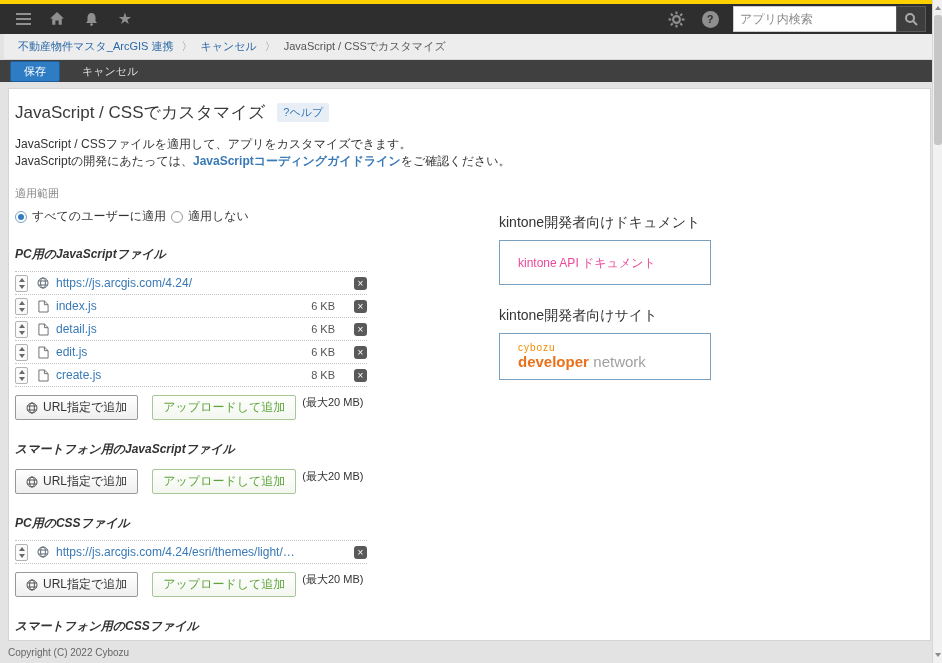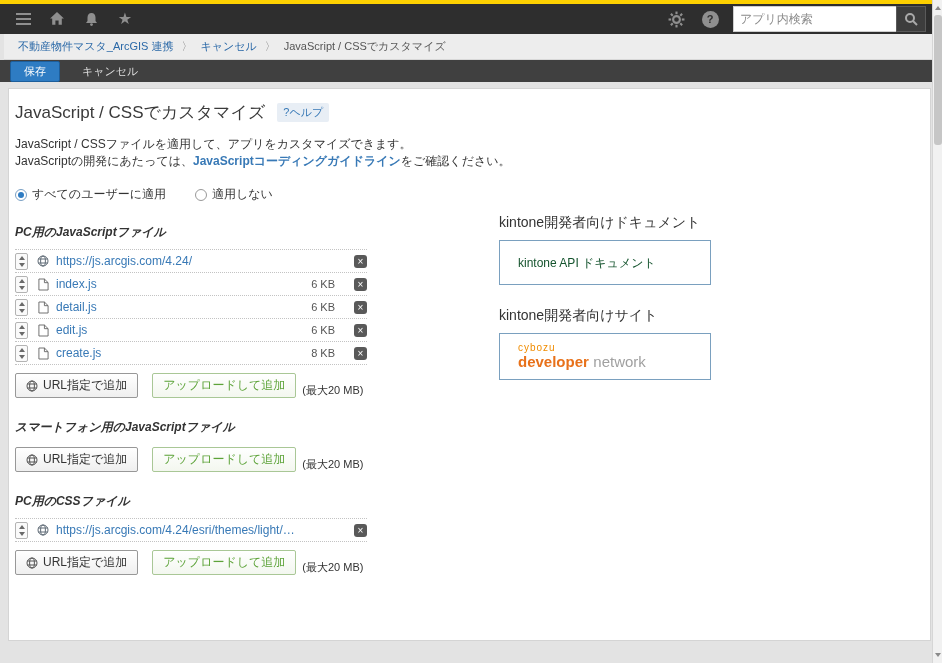--- a/index.html
+++ b/index.html
@@ -39,47 +39,47 @@
   .title-row h1 { font-size:17px; font-weight:normal; color:#3a3a3a; }
   .help-chip { font-size:11px; color:#3879b6; background:#e8eef5; padding:2px 6px; border-radius:2px; text-decoration:none; cursor:pointer; }
   .desc { margin-top:12px; font-size:12px; color:#333; line-height:17px; }
   .inline-link { color:#3879b6; font-weight:bold; text-decoration:none; cursor:pointer; }
 
   .main { display:flex; margin-top:16px; }
   .col-left { width:470px; }
   .col-right { width:212px; margin-left:14px; margin-top:28px; }
 
   .scope-label { font-size:11px; color:#888; margin-bottom:7px; }
-  .radio-row { display:flex; gap:29px; font-size:12px; color:#333; }
+  .radio-row { display:flex; gap:5px; font-size:12px; color:#333; }
   .radio-item { display:inline-flex; align-items:center; gap:5px; cursor:pointer; }
   .radio { width:12px; height:12px; border:1px solid #999; border-radius:50%; background:#fff; display:inline-flex; align-items:center; justify-content:center; }
   .radio.checked { border-color:#7aa0c4; }
   .radio.checked::after { content:""; width:6px; height:6px; border-radius:50%; background:#2e7cc3; }
 
   section h2 { font-size:12px; color:#333; margin-top:21px;font-style:italic; }
   .file-list { margin-top:8px; width:352px; border-top:1px dotted #c3c3c3; }
   .file-row { display:flex; align-items:center; height:23px; border-bottom:1px dotted #c3c3c3; }
   .spinner { width:13px; height:17px; border:1px solid #b3b3b3; border-radius:2px; background:#fafafa; display:inline-flex; flex-direction:column; align-items:center; justify-content:center; gap:3px; cursor:pointer; }
   .tri { width:0; height:0; border-left:3px solid transparent; border-right:3px solid transparent; }
   .tri.up { border-bottom:4px solid #6a6a6a; }
   .tri.dn { border-top:4px solid #6a6a6a; }
   .ficon { display:inline-flex; width:14px; justify-content:center; margin:0 6px 0 8px; }
   .fname { flex:1; font-size:12px; color:#3879b6; text-decoration:none; white-space:nowrap; overflow:hidden; text-overflow:ellipsis; cursor:pointer; }
   .fsize { width:40px; text-align:right; font-size:11px; color:#555; margin-right:19px; }
   .fdel { width:13px; height:13px; border-radius:3px; background:#595959; color:#fff; font-size:10px; line-height:13px; text-align:center; cursor:pointer; }
 
-  .btn-row { display:flex; align-items:flex-end; gap:14px; margin-top:8px; }
+  .btn-row { display:flex; align-items:flex-start; gap:14px; margin-top:8px; }
   .btn-url, .btn-upload { font-family:inherit; font-size:12px; padding:3px 10px; border-radius:2px; cursor:pointer; display:inline-flex; align-items:center; gap:5px; }
   .btn-url { background:linear-gradient(#fff,#efefef); border:1px solid #989898; color:#333; }
   .btn-upload { background:linear-gradient(#fff,#f3f7ef); border:1px solid #a9c796; color:#5da339; }
   .max { font-size:11px; color:#333; margin-left:-8px; }
 
   .side-title { font-size:14px; color:#333; }
   .side-box { border:1px solid #7aa0bf; margin:8px 0 22px 0; padding:12px 0 12px 18px; background:#fff; }
-  .side-box a { font-size:12px; color:#14532d; text-decoration:none; cursor:pointer; }
+  .side-box a { font-size:12px; color:#ec4899; text-decoration:none; cursor:pointer; }
   .logo-box { cursor:pointer; padding:8px 0 8px 18px; }
   .logo-cybozu { color:#f08c00; font-size:10px; letter-spacing:1px; }
   .logo-dev { color:#e8711a; font-weight:bold; font-size:15px; }
   .logo-net { color:#a0a0a0; font-size:15px; }
 
   .page-footer { position:absolute; left:0; right:10px; bottom:0; height:21px; background:#e3e3e3; font-size:10px; color:#666; padding:5px 0 0 8px; }
 
   
   .scrollbar { position:absolute; top:0; right:0; width:10px; height:663px; background:#f1f1f1; border-left:1px solid #d6d6d6; }
   .sb-arrow { position:absolute; left:0; width:10px; height:12px; display:flex; align-items:center; justify-content:center; cursor:pointer; }
@@ -161,20 +161,21 @@
       <h1>JavaScript / CSSでカスタマイズ</h1>
       <a class="help-chip">?ヘルプ</a>
     </div>
     <p class="desc">
       <span>JavaScript / CSSファイルを適用して、アプリをカスタマイズできます。</span><br>
       <span>JavaScriptの開発にあたっては、</span><a class="inline-link">JavaScriptコーディングガイドライン</a><span>をご確認ください。</span>
     </p>
 
     <div class="main">
       <div class="col-left">
+        <div class="scope-label">適用範囲</div>
         <div class="radio-row">
           <label class="radio-item">
             <span class="radio checked"></span>
             <span>すべてのユーザーに適用</span>
           </label>
           <label class="radio-item">
             <span class="radio"></span>
             <span>適用しない</span>
           </label>
         </div>
@@ -321,39 +322,46 @@
                   <line x1="1.3" y1="4" x2="10.7" y2="4"></line>
                   <line x1="1.3" y1="8" x2="10.7" y2="8"></line>
                 </svg>
               <span>URL指定で追加</span>
             </button>
             <button class="btn-upload">アップロードして追加</button>
             <span class="max">(最大20 MB)</span>
           </div>
         </section>
 
+        <section>
+          <h2>スマートフォン用のCSSファイル</h2>
+
+        </section>
 
       </div>
 
       <aside class="col-right">
         <div class="side-title">kintone開発者向けドキュメント</div>
         <div class="side-box">
           <a>kintone API ドキュメント</a>
         </div>
         <div class="side-title">kintone開発者向けサイト</div>
         <div class="side-box logo-box">
           <div class="logo">
             <div class="logo-cybozu">cybozu</div>
             <div><span class="logo-dev">developer</span> <span class="logo-net">network</span></div>
           </div>
         </div>
       </aside>
     </div>
   </div>
 
+  <div class="page-footer">
+    <span>Copyright (C) 2022 Cybozu</span>
+  </div>
 
   <div class="scrollbar">
     <div class="sb-arrow up">
         <i></i>
       </div>
     <div class="sb-thumb"></div>
     <div class="sb-arrow down">
         <i></i>
       </div>
   </div>

